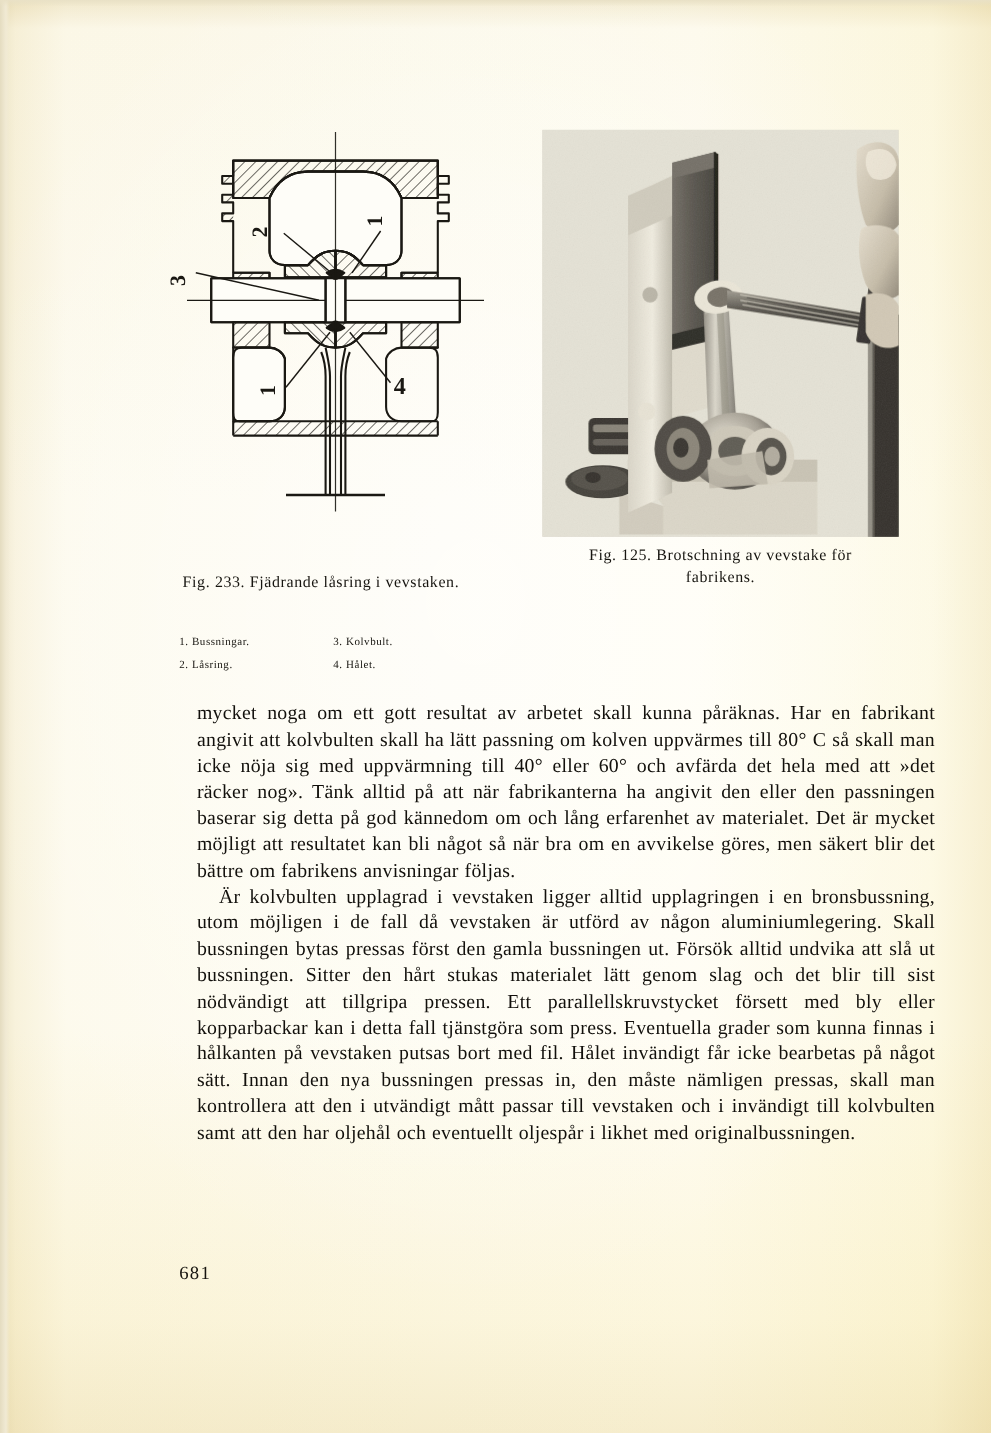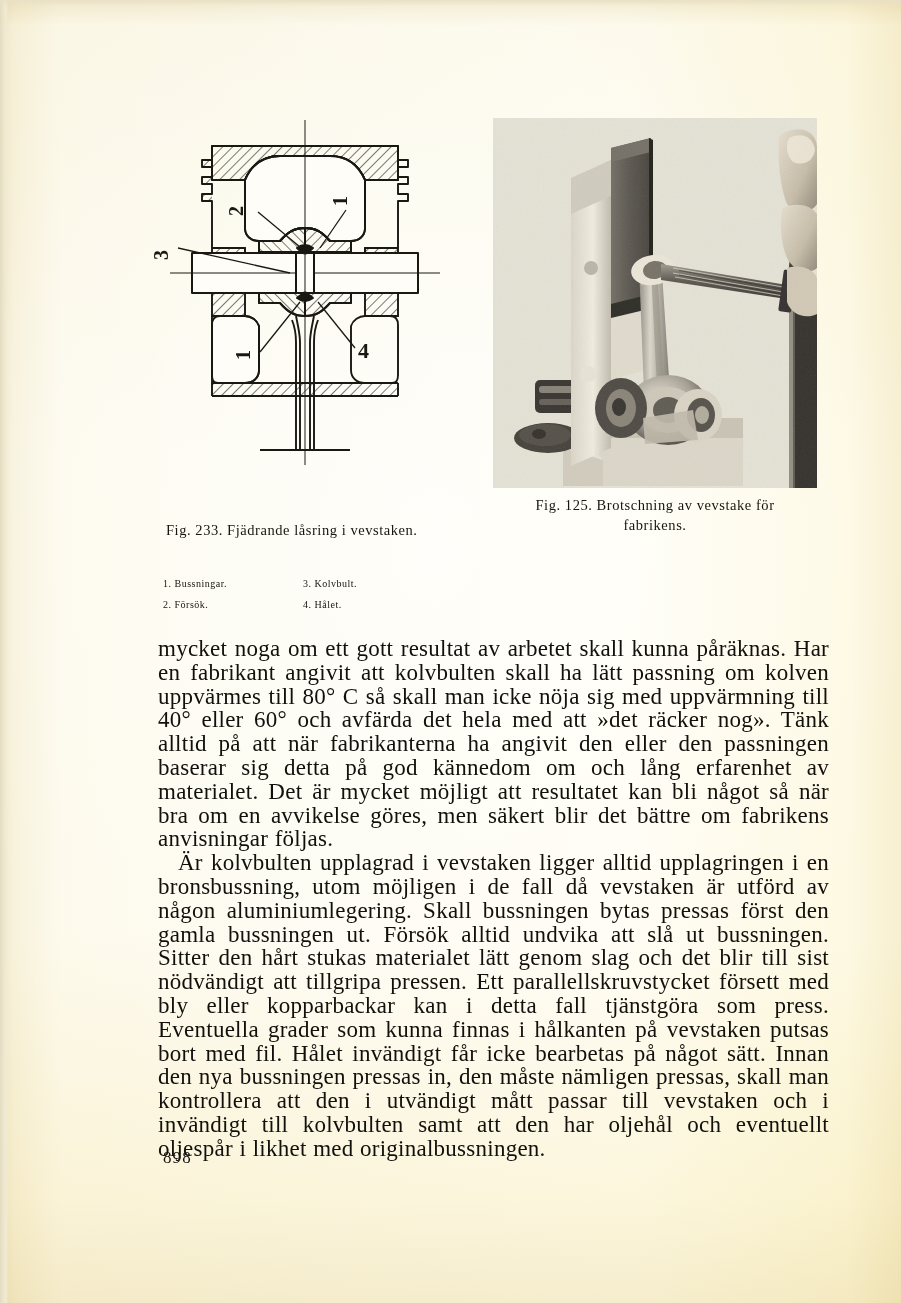--- a/index.html
+++ b/index.html
@@ -50,22 +50,22 @@
   #cap125{left:497px;top:495px;width:316px;text-align:center;line-height:20px;}
 
   #legend{position:absolute;left:163px;top:573px;width:300px;
           font-size:10px;letter-spacing:0.5px;line-height:21px;}
   #legend .lrow{display:flex;}
   #legend .c1{width:140px;}
   #legend .c2{width:150px;}
 
   
   #body{
-    position:absolute;left:158px;top:637px;width:671px;
-    font-size:23px;line-height:23.8px;
+    position:absolute;left:179px;top:637px;width:671px;
+    font-size:18px;line-height:23.8px;
     text-align:justify;
     letter-spacing:0.25px;
     word-spacing:0.6px;
     color:#12100c;
   }
   #body p{margin:0;}
   #body p.ind{text-indent:20px;}
 
   #pageno{
     position:absolute;left:163px;top:1148px;
@@ -329,29 +329,29 @@
           <span>Bussningar.</span>
         </span>
         <span class="c2">
           <span>3.</span>
           <span>Kolvbult.</span>
         </span>
       </div>
       <div class="lrow">
         <span class="c1">
           <span>2.</span>
-          <span>Försök.</span>
+          <span>Låsring.</span>
         </span>
         <span class="c2">
           <span>4.</span>
           <span>Hålet.</span>
         </span>
       </div>
     </div>
   </div>
 
   <div id="body">
     <p>mycket noga om ett gott resultat av arbetet skall kunna påräknas. Har en fabrikant angivit att kolvbulten skall ha lätt passning om kolven uppvärmes till 80° C så skall man icke nöja sig med uppvärmning till 40° eller 60° och avfärda det hela med att »det räcker nog». Tänk alltid på att när fabrikanterna ha angivit den eller den passningen baserar sig detta på god kännedom om och lång erfarenhet av materialet. Det är mycket möjligt att resultatet kan bli något så när bra om en avvikelse göres, men säkert blir det bättre om fabrikens anvisningar följas.</p>
     <p class="ind">Är kolvbulten upplagrad i vevstaken ligger alltid upplagringen i en bronsbussning, utom möjligen i de fall då vevstaken är utförd av någon aluminiumlegering. Skall bussningen bytas pressas först den gamla bussningen ut. Försök alltid undvika att slå ut bussningen. Sitter den hårt stukas materialet lätt genom slag och det blir till sist nödvändigt att tillgripa pressen. Ett parallellskruvstycket försett med bly eller kopparbackar kan i detta fall tjänstgöra som press. Eventuella grader som kunna finnas i hålkanten på vevstaken putsas bort med fil. Hålet invändigt får icke bearbetas på något sätt. Innan den nya bussningen pressas in, den måste nämligen pressas, skall man kontrollera att den i utvändigt mått passar till vevstaken och i invändigt till kolvbulten samt att den har oljehål och eventuellt oljespår i likhet med originalbussningen.</p>
   </div>
 
-  <div id="pageno">898</div>
+  <div id="pageno">681</div>
 </div>
 
 </body></html>

